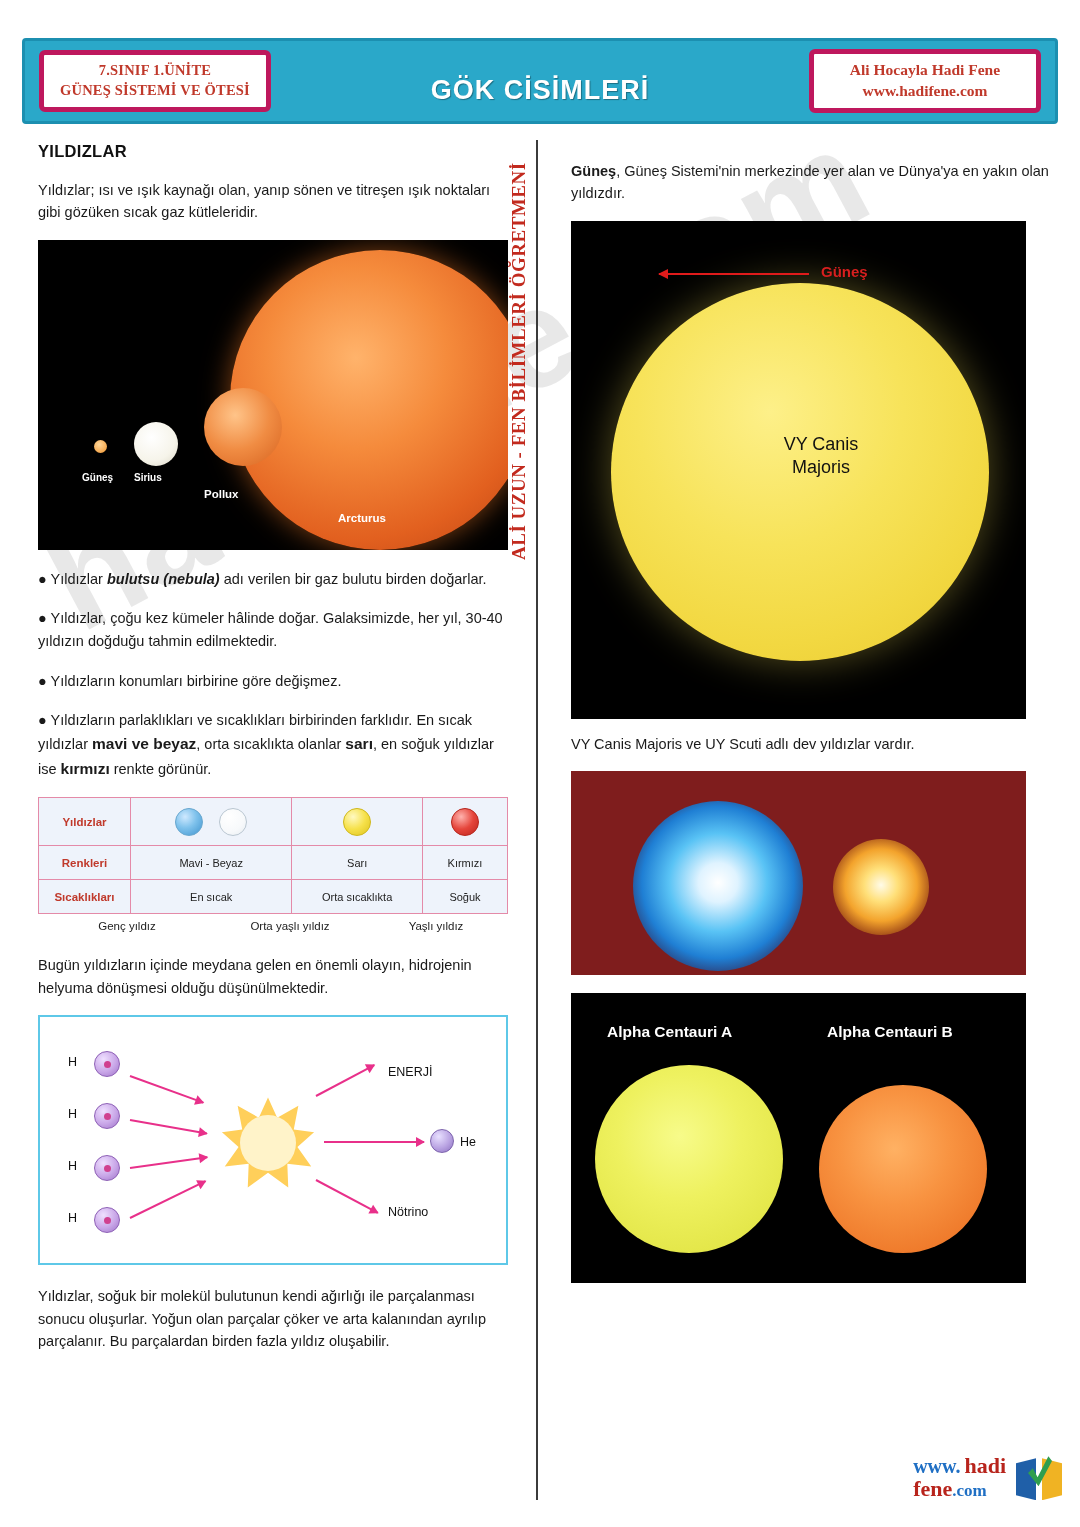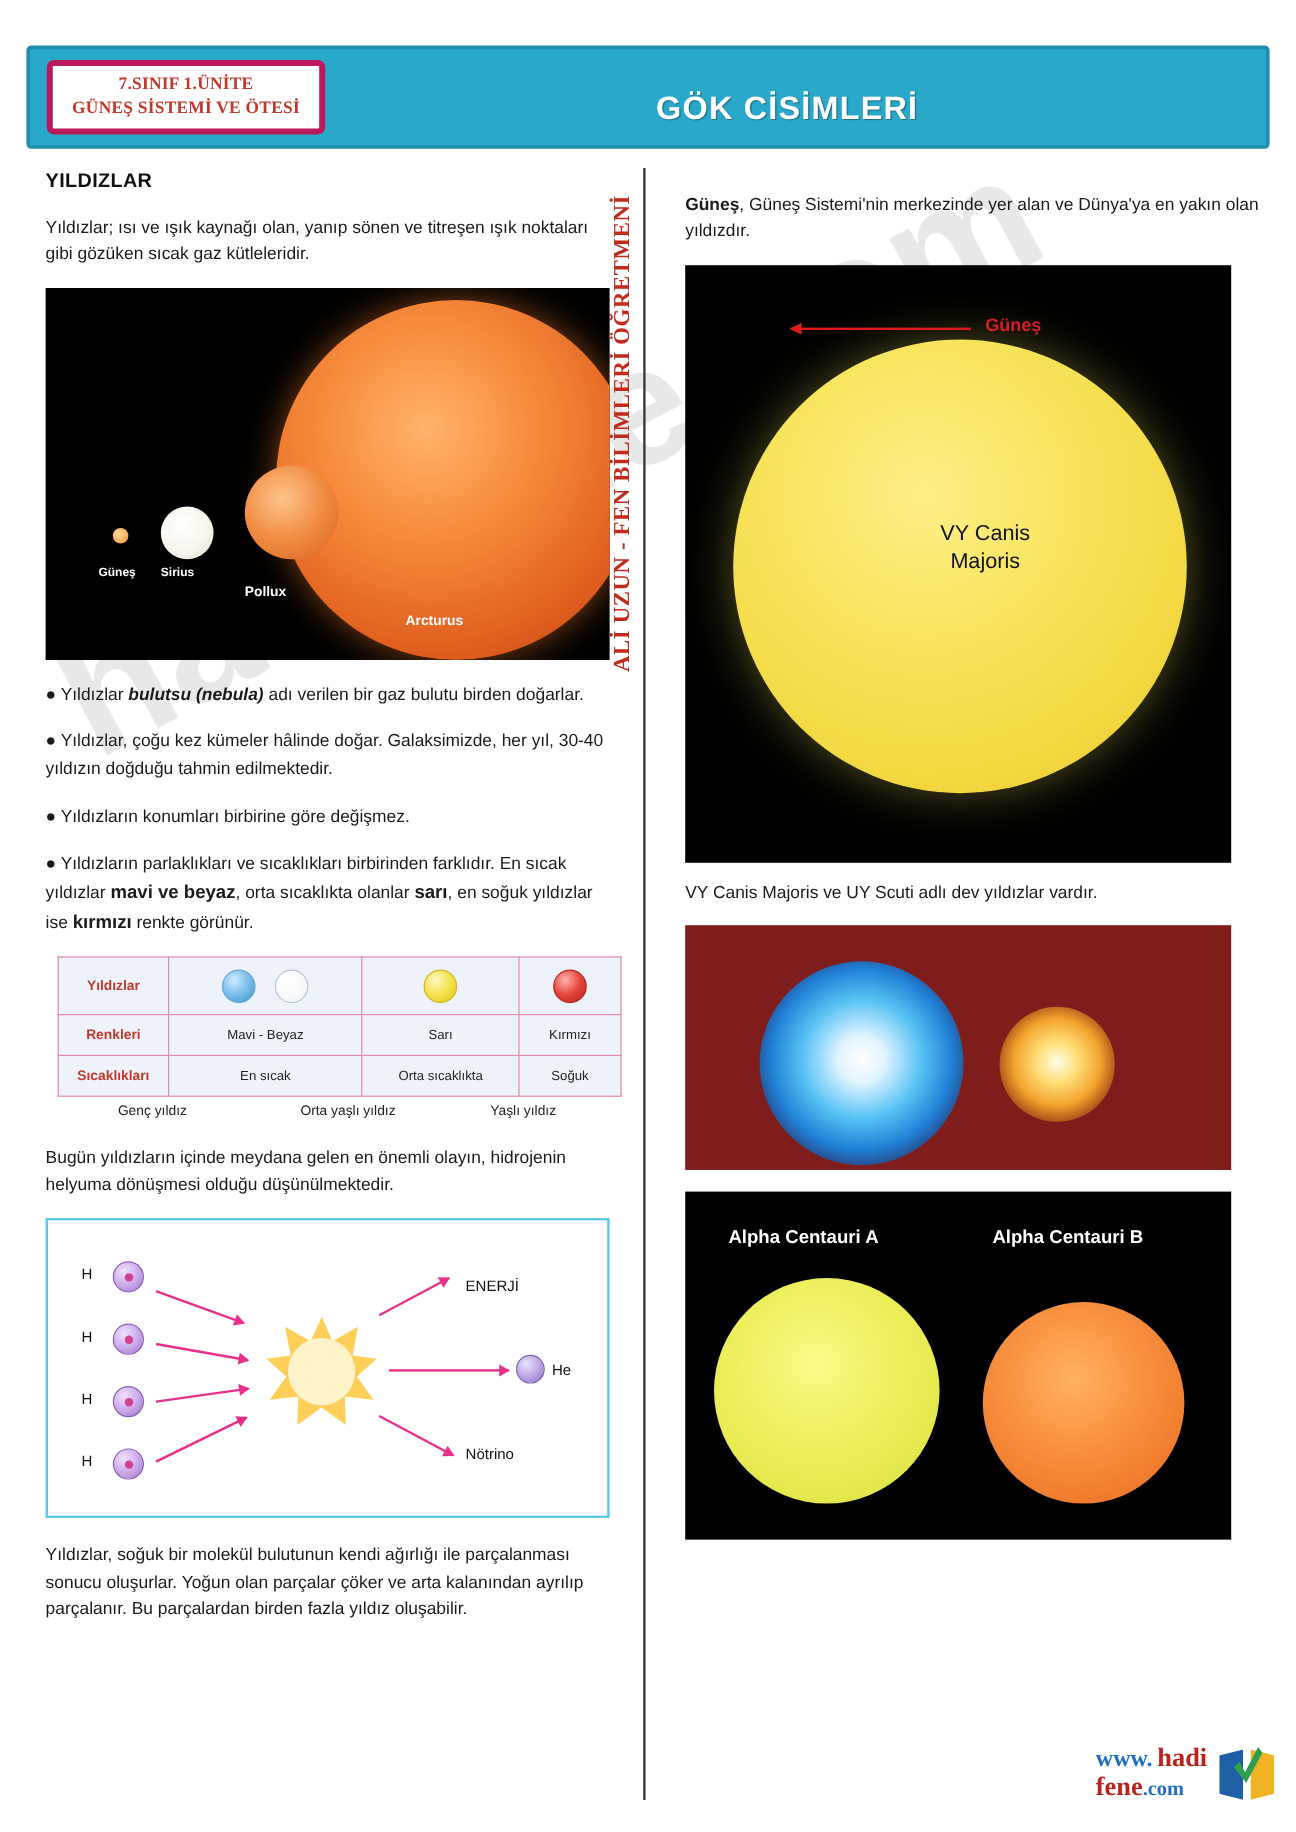--- a/index.html
+++ b/index.html
@@ -106,21 +106,21 @@
     background:radial-gradient(circle at 40% 35%, #ffffff 0%, #f6f4ea 60%, #dcd7c5 100%);
   }
   .sun-tiny {
     width:13px; height:13px; left:56px; top:200px;
     background:radial-gradient(circle at 40% 35%, #ffd79a 0%, #f0942e 100%);
   }
 
   
   .color-table {
     width:470px; border-collapse:collapse;
-    margin:2px 0 6px 10px;
+    margin:2px 0 6px 0;
     background:#eef3fb;
   }
   .color-table td {
     border:1.5px solid #e48aa8;
     font-size:11px; text-align:center; color:#222;
     padding:6px 2px; height:34px;
   }
   .color-table td.rowhdr {
     width:92px; color:#c0392b; font-weight:bold; font-size:11.5px;
   }
@@ -299,20 +299,24 @@
 <body>
 
 <div class="wm-big">hadifene.com</div>
 
 <div class="header">
   <div class="hdr-box hdr-left">
     <div>7.SINIF 1.ÜNİTE</div>
     <div>GÜNEŞ SİSTEMİ VE ÖTESİ</div>
   </div>
   <div class="hdr-title">GÖK CİSİMLERİ</div>
+  <div class="hdr-box hdr-right">
+    <div>Ali Hocayla Hadi Fene</div>
+    <div>www.hadifene.com</div>
+  </div>
 </div>
 
 <div class="divider"></div>
 <div class="vert-wm">ALİ UZUN - FEN BİLİMLERİ ÖĞRETMENİ</div>
 
 <div class="col-left">
 
   <h2 class="section-title">YILDIZLAR</h2>
 
   <p class="body">Yıldızlar; ısı ve ışık kaynağı olan, yanıp sönen ve titreşen ışık noktaları gibi gözüken sıcak gaz kütleleridir.</p>

